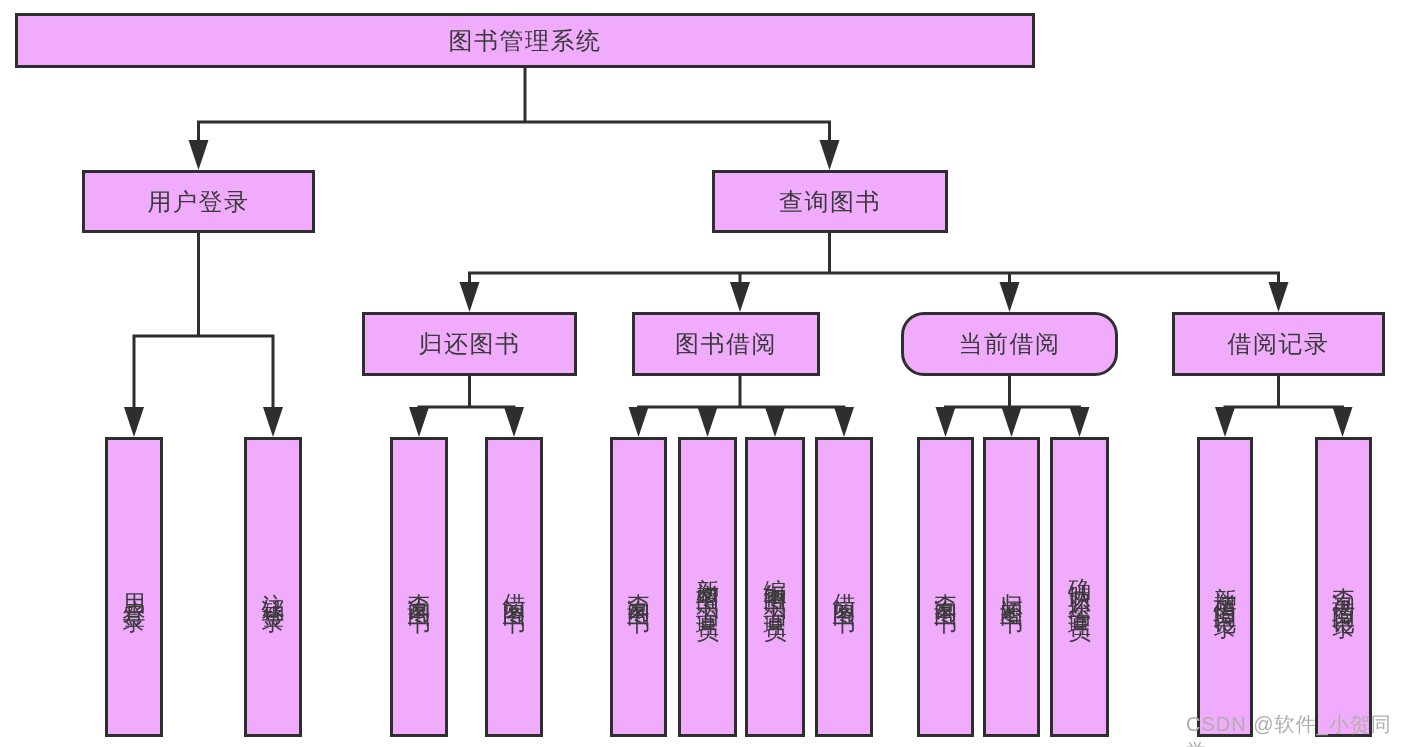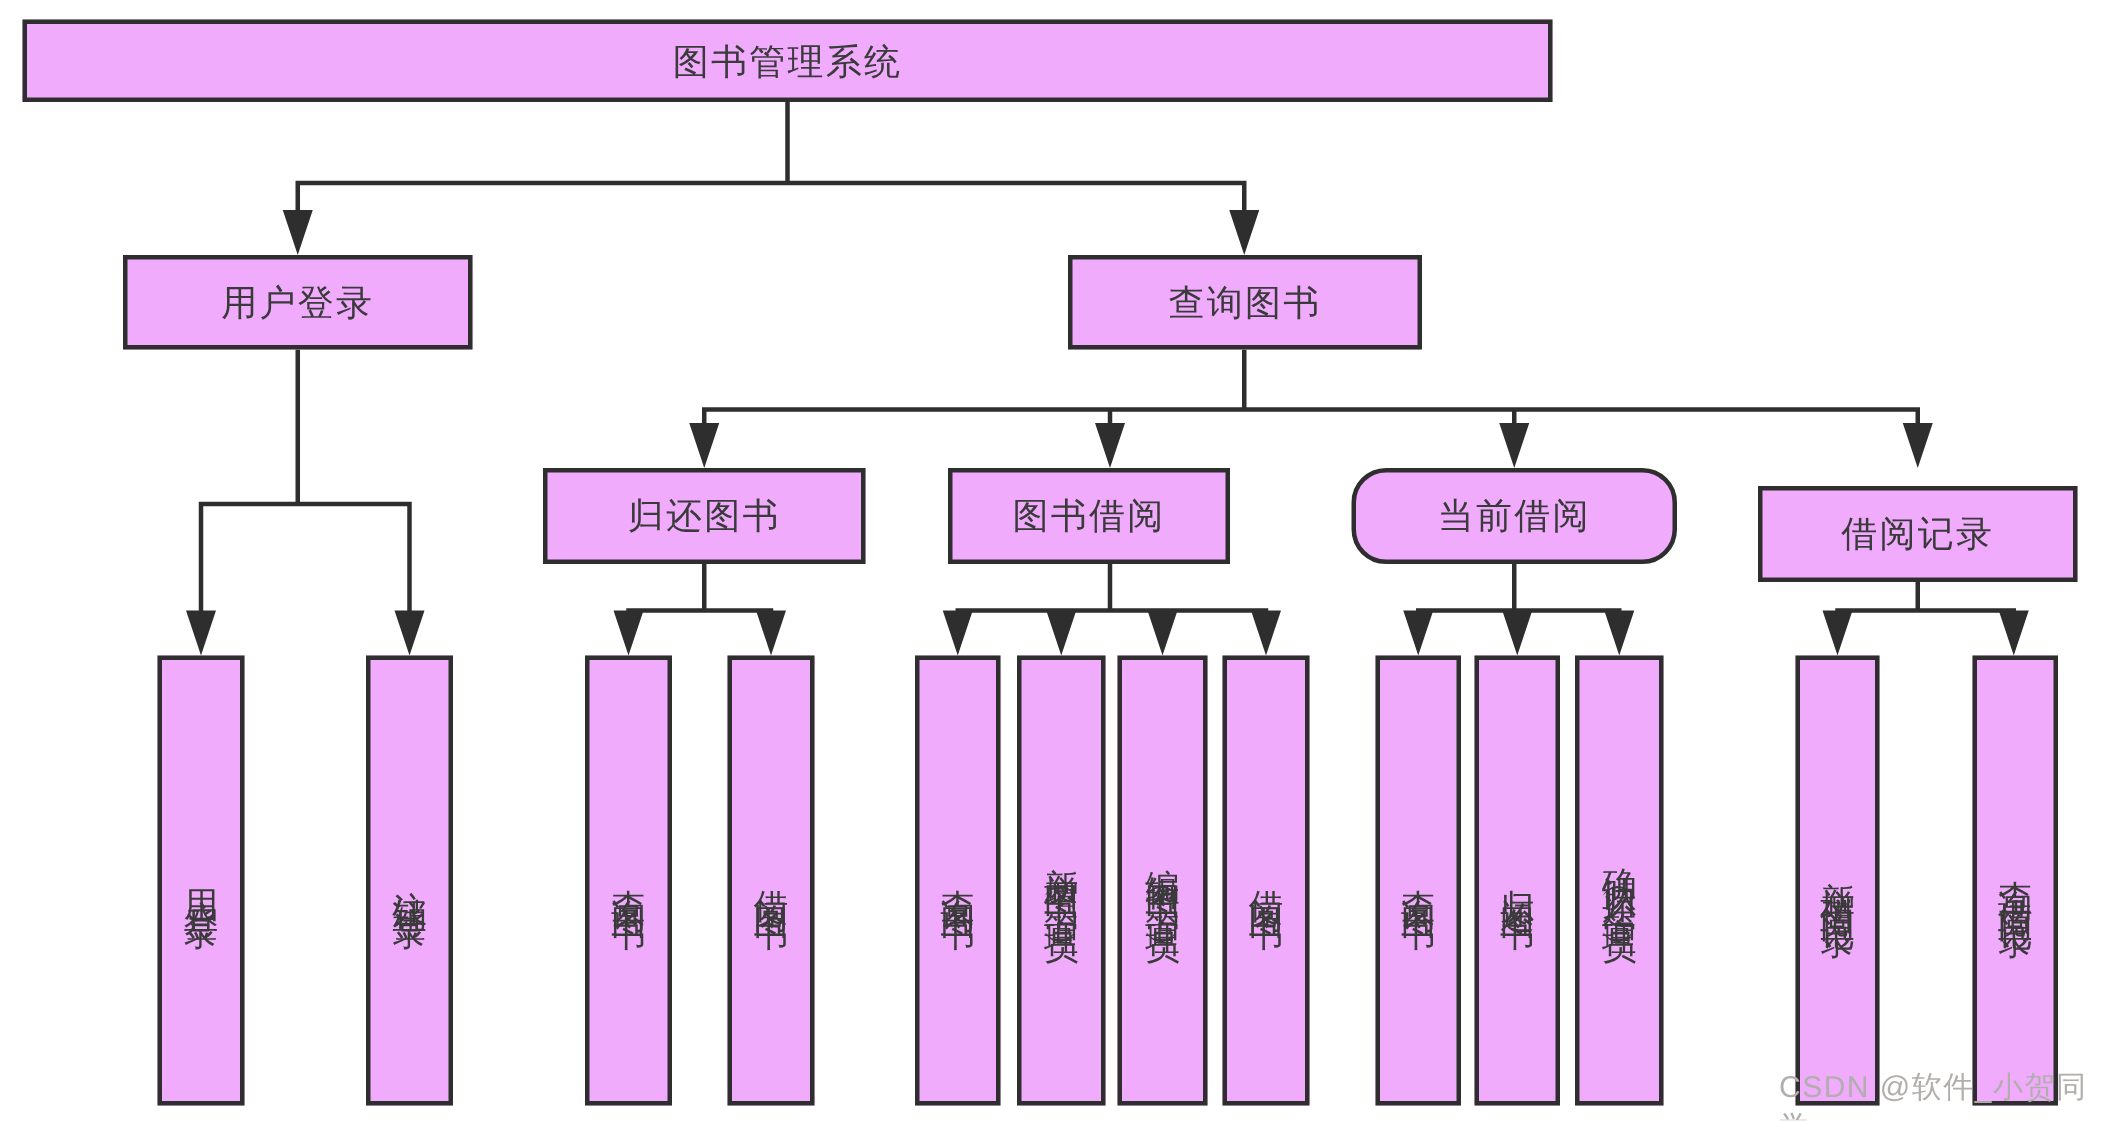--- a/index.html
+++ b/index.html
@@ -78,21 +78,21 @@
   </svg>
 
   <div class="box h" style="left:15px;top:13px;width:1020px;height:55px;">图书管理系统</div>
 
   <div class="box h" style="left:82px;top:170px;width:233px;height:63px;">用户登录</div>
   <div class="box h" style="left:712px;top:170px;width:236px;height:63px;">查询图书</div>
 
   <div class="box h" style="left:362px;top:312px;width:215px;height:64px;">归还图书</div>
   <div class="box h" style="left:632px;top:312px;width:188px;height:64px;">图书借阅</div>
   <div class="box h" style="left:901px;top:312px;width:217px;height:64px;border-radius:23px;">当前借阅</div>
-  <div class="box h" style="left:1172px;top:312px;width:213px;height:64px;margin-top:12px;">借阅记录</div>
+  <div class="box h" style="left:1172px;top:312px;width:213px;height:64px;">借阅记录</div>
 
   <div class="box v" style="left:105px;top:437px;width:58px;height:300px;">用户登录</div>
   <div class="box v" style="left:244px;top:437px;width:58px;height:300px;">注销登录</div>
 
   <div class="box v" style="left:390px;top:437px;width:58px;height:300px;">查询图书</div>
   <div class="box v" style="left:485px;top:437px;width:58px;height:300px;">借阅图书</div>
 
   <div class="box v" style="left:610px;top:437px;width:57px;height:300px;">查询图书</div>
   <div class="box v" style="left:678px;top:437px;width:59px;height:300px;">新增图书（管理员）</div>
   <div class="box v" style="left:745px;top:437px;width:60px;height:300px;">编辑图书（管理员）</div>

